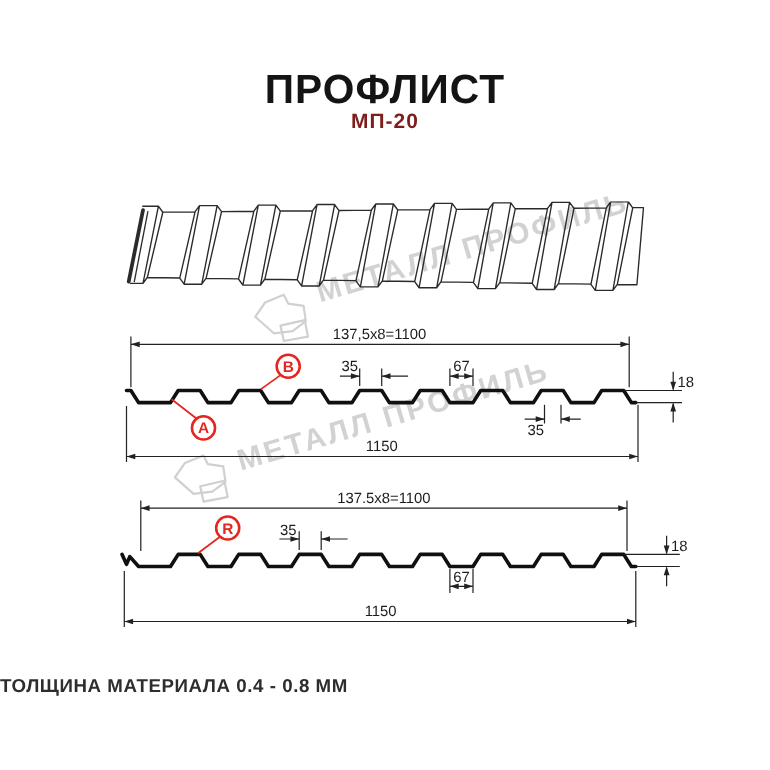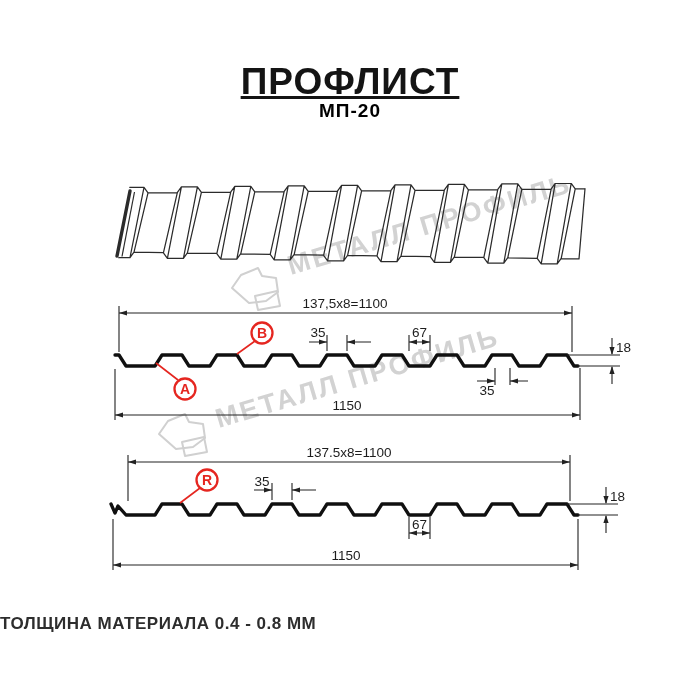--- a/index.html
+++ b/index.html
@@ -1,21 +1,21 @@
 <!DOCTYPE html>
 <html><head>
 <meta charset="utf-8">
 <style>
   html,body{margin:0;padding:0;background:#fff;}
   #page{position:relative;width:700px;height:700px;background:#ffffff;overflow:hidden;
         font-family:"Liberation Sans",sans-serif;}
   .title{position:absolute;left:0;top:61px;width:700px;text-align:center;
-         font-size:37px;font-weight:700;letter-spacing:1px;color:#141414;text-decoration:underline;}
+         font-size:37px;font-weight:700;letter-spacing:1px;color:#141414;}
   .subtitle{position:absolute;left:0;top:100px;width:700px;text-align:center;
-         font-size:19px;font-weight:700;letter-spacing:1px;color:#000000;}
+         font-size:19px;font-weight:700;letter-spacing:1px;color:#7f1d1d;}
   .footer{position:absolute;left:0;top:614px;width:700px;
          font-size:17px;font-weight:700;letter-spacing:.5px;color:#2d2d2d;}
   .wm{position:absolute;white-space:nowrap;font-size:27px;font-weight:700;
       letter-spacing:2.5px;color:#d2d2d2;transform:rotate(-16.5deg);
       transform-origin:0 0;z-index:0;}
   #wm1{left:284px;top:252px;}
   #wm2{left:212px;top:405px;}
   svg{position:absolute;left:0;top:0;z-index:1;}
   .sheet{stroke:#2b2b2b;stroke-width:1.25;fill:none;stroke-linejoin:round;stroke-linecap:round;}
   .cut{stroke:#2b2b2b;stroke-width:3.4;fill:none;stroke-linecap:round;}

